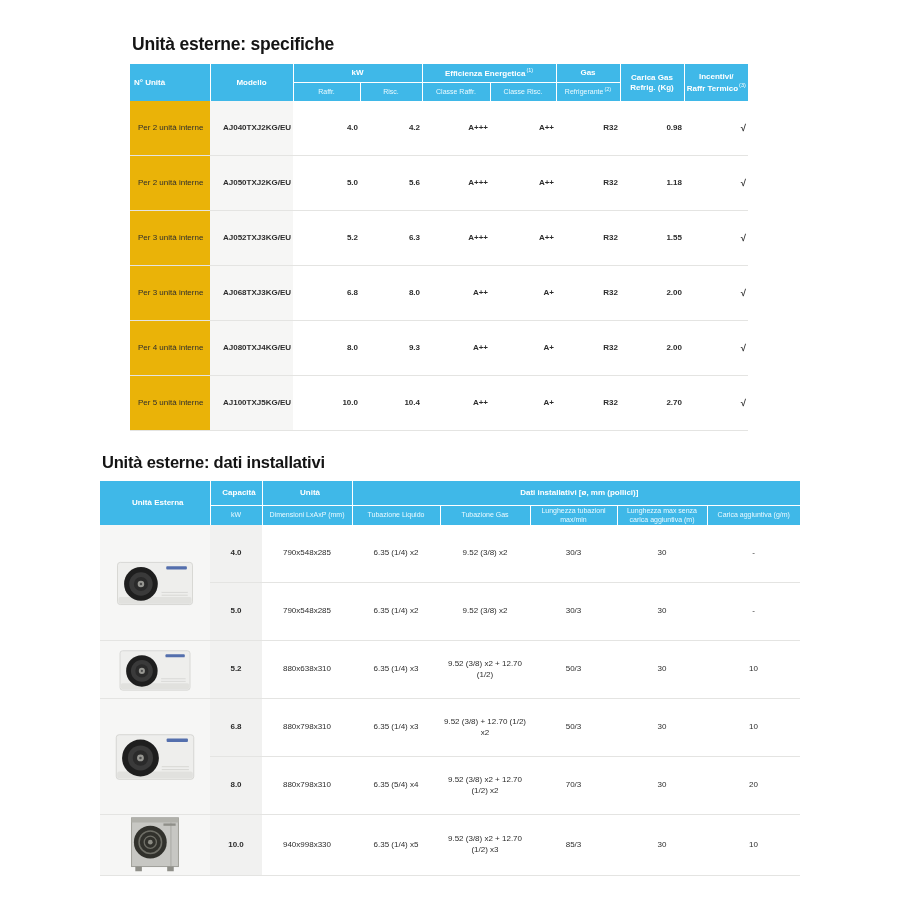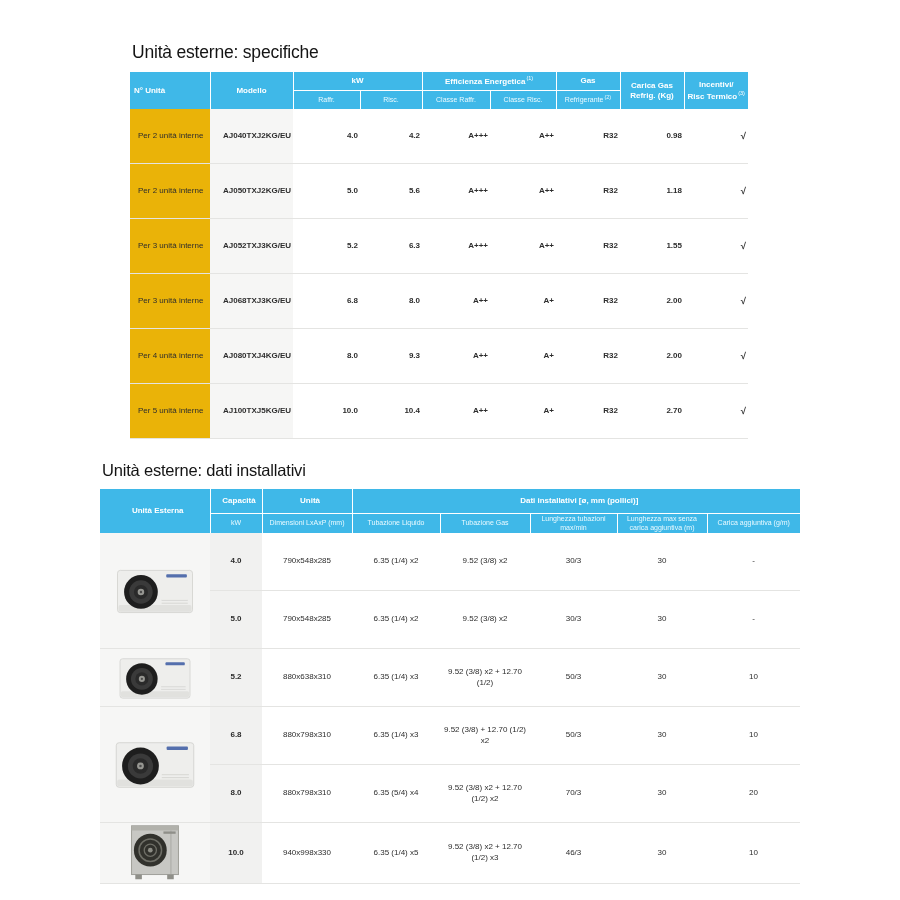--- a/index.html
+++ b/index.html
@@ -1,21 +1,21 @@
 <!DOCTYPE html>
 <html><head>
 <meta charset="utf-8">
 <style>
   html,body{margin:0;padding:0;background:#ffffff;}
   .page{position:relative;width:900px;height:900px;background:#ffffff;overflow:hidden;
         font-family:"Liberation Sans",sans-serif;color:#2d2d2d;}
   .block{position:absolute;}
   .block1{left:130px;top:30px;width:618px;}
   .block2{left:100px;top:449px;width:700px;}
-  h1,h2{margin:12px 0 9px 2px;color:#141414;font-weight:400;letter-spacing:-0.2px;}
+  h1,h2{margin:4px 0 9px 2px;color:#141414;font-weight:700;letter-spacing:-0.2px;}
   h1{font-size:17.5px;}
   h2{font-size:16.5px;}
   table{border-collapse:collapse;table-layout:fixed;width:100%;}
   th,td{padding:0 2px;overflow:hidden;}
   thead th{background:#3fb8e8;color:#ffffff;font-size:8px;font-weight:700;line-height:1.25;
            border-right:1px solid rgba(255,255,255,0.55);text-align:center;vertical-align:middle;}
   thead th.no-r{border-right:none;}
   thead th.hb{border-bottom:1px solid rgba(255,255,255,0.55);}
   tr.h1 th{height:18px;}
   tr.h2 th{height:18px;font-size:7px;font-weight:400;color:#eafaff;}
@@ -56,21 +56,21 @@
           <col style="width:64px">
       </colgroup>
       <thead>
         <tr class="h1">
           <th rowspan="2" class="th-left">N° Unità</th>
           <th rowspan="2">Modello</th>
           <th colspan="2" class="hb">kW</th>
           <th colspan="2" class="hb"><span>Efficienza Energetica</span><span class="sup">(1)</span></th>
           <th class="hb">Gas</th>
           <th rowspan="2"><span>Carica Gas</span><br><span>Refrig. (Kg)</span></th>
-          <th rowspan="2" class="no-r"><span>Incentivi/</span><br><span>Risc Termico</span><span class="sup">(3)</span></th>
+          <th rowspan="2" class="no-r"><span>Incentivi/</span><br><span>Raffr Termico</span><span class="sup">(3)</span></th>
         </tr>
         <tr class="h2">
           <th>Raffr.</th>
           <th>Risc.</th>
           <th>Classe Raffr.</th>
           <th>Classe Risc.</th>
           <th><span>Refrigerante</span><span class="sup">(2)</span></th>
         </tr>
       </thead>
       <tbody>
@@ -274,21 +274,21 @@
               <circle cx="32" cy="29" r="6.5" fill="none" stroke="#6e6e66" stroke-width="1.4"></circle>
               <circle cx="32" cy="29" r="2.5" fill="#8c8c84"></circle>
               <rect x="16" y="55" width="7" height="5" fill="#8f8f89"></rect>
               <rect x="50" y="55" width="7" height="5" fill="#8f8f89"></rect>
             </svg>
           </td>
           <td class="cell-cap">10.0</td>
           <td>940x998x330</td>
           <td>6.35 (1/4) x5</td>
           <td>9.52 (3/8) x2 + 12.70 (1/2) x3</td>
-          <td>46/3</td>
+          <td>85/3</td>
           <td>30</td>
           <td>10</td>
         </tr>
       </tbody>
     </table>
   </section>
 
 </div>
 
 </body></html>

